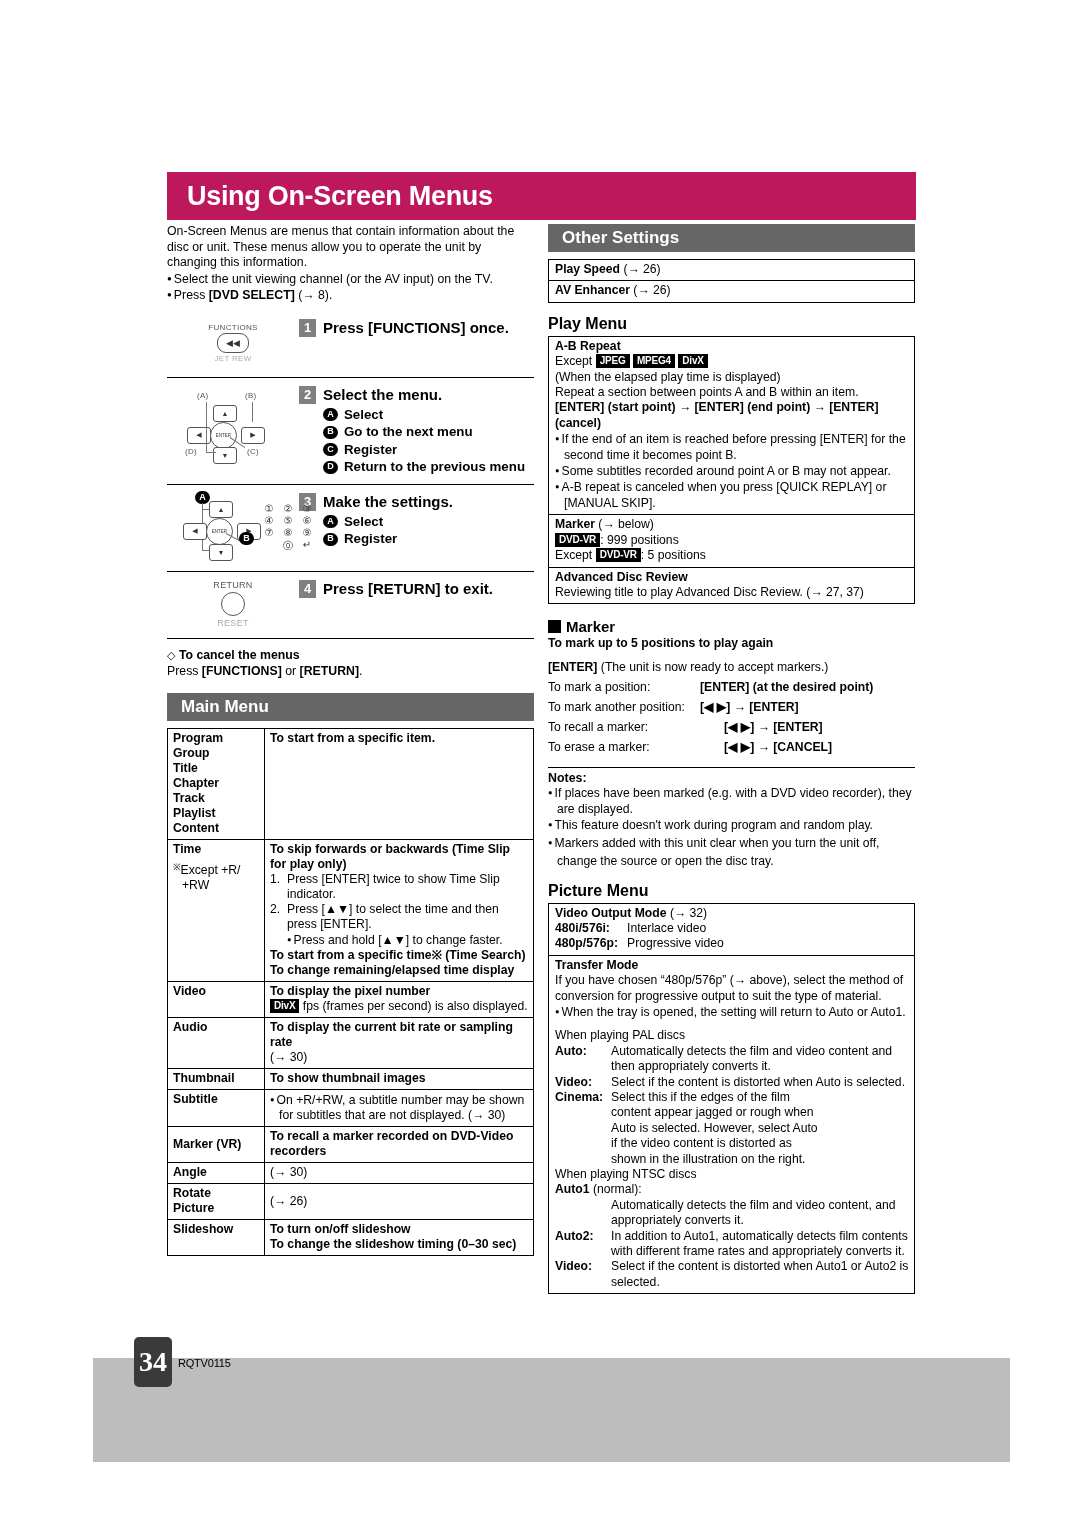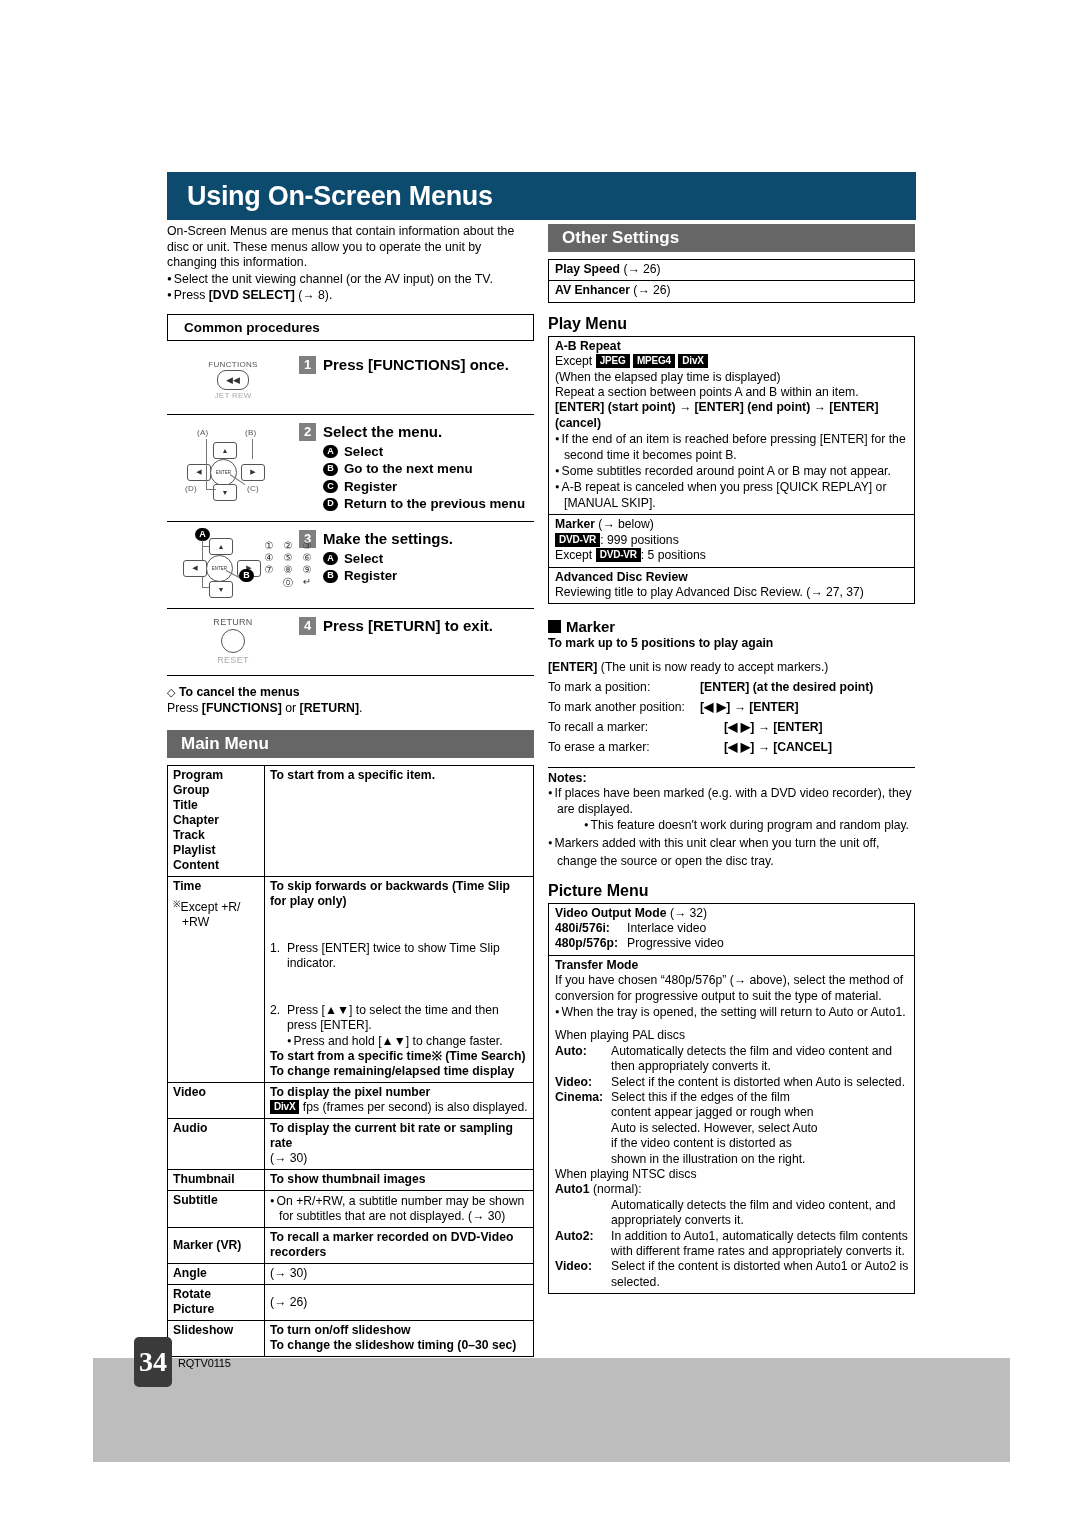--- a/index.html
+++ b/index.html
@@ -19,21 +19,21 @@
     position: absolute;
     left: 0; top: 0;
     width: 1080px;
     height: 1528px;
   }
   
   .title-bar {
     position: absolute;
     left: 167px; top: 172px;
     width: 749px; height: 48px;
-    background: #0c4a6e;
+    background: #be185d;
     color: #fff;
     display: flex;
     align-items: center;
   }
   .title-bar .title-text {
     font-size: 27px;
     font-weight: bold;
     letter-spacing: -0.3px;
     padding-left: 20px;
   }
@@ -207,21 +207,21 @@
     table-layout: fixed;
   }
   table.tbl td {
     border: 1.2px solid #000;
     vertical-align: top;
     padding: 2px 4px 3px 5px;
     font-size: 12.2px;
     line-height: 15px;
   }
   .lbl-col { width: 87px; font-weight: bold; }
-  .num-list { padding-left: 17px; text-indent: -17px; margin-top: 32px; }
+  .num-list { padding-left: 17px; text-indent: -17px; }
   .num-list .ni { display: inline-block; width: 17px; text-indent: 0; }
   .ind { padding-left: 17px; }
   .subbul {
     padding-left: 9px;
     text-indent: -9px;
   }
   .subbul::before {
     content: "\25CF";
     font-size: 7.5px;
     vertical-align: 2px;
@@ -317,23 +317,20 @@
   </div>
 
   <div class="col-left">
 
     <div class="intro">
       <p>On-Screen Menus are menus that contain information about the disc or unit. These menus allow you to operate the unit by changing this information.</p>
       <div class="bullet-line">Select the unit viewing channel (or the AV input) on the TV.</div>
       <div class="bullet-line"><span>Press </span><b>[DVD SELECT]</b><span> (→ 8).</span></div>
     </div>
 
-    <div class="cp-box">
-      <span>Common procedures</span>
-    </div>
 
     <div class="steps">
 
       <div class="step">
         <div class="step-art">
           <div style="text-align:center;">
             <div class="rc-label">FUNCTIONS</div>
             <div style="display:flex;justify-content:center;margin:1px 0;">
               <div class="btn-round" style="width:30px;height:18px;border-radius:9px;font-size:9px;">◀◀</div>
             </div>
@@ -630,21 +627,21 @@
         <span style="padding-left:24px;"><b>[◀ ▶] → [ENTER]</b></span>
       </div>
     <div class="mk-line">
         <span class="k">To erase a marker:</span>
         <span style="padding-left:24px;"><b>[◀ ▶] → [CANCEL]</b></span>
       </div>
 
     <div class="notes-rule">
       <div class="notes-title">Notes:</div>
       <div class="subbul" style="font-size:12.2px;line-height:15.4px;">If places have been marked (e.g. with a DVD video recorder), they are displayed.</div>
-      <div class="subbul" style="font-size:12.2px;line-height:15.4px;margin-left:36px;">This feature doesn't work during program and random play.</div>
+      <div class="subbul" style="font-size:12.2px;line-height:15.4px;">This feature doesn't work during program and random play.</div>
       <div class="subbul" style="font-size:12.2px;line-height:18px;">Markers added with this unit clear when you turn the unit off, change the source or open the disc tray.</div>
     </div>
 
     <div class="sec-head">Picture Menu</div>
 
     <table class="boxtbl">
       <tbody>
       <tr>
         <td>
           <div><b>Video Output Mode</b><span> (→ 32)</span></div>

